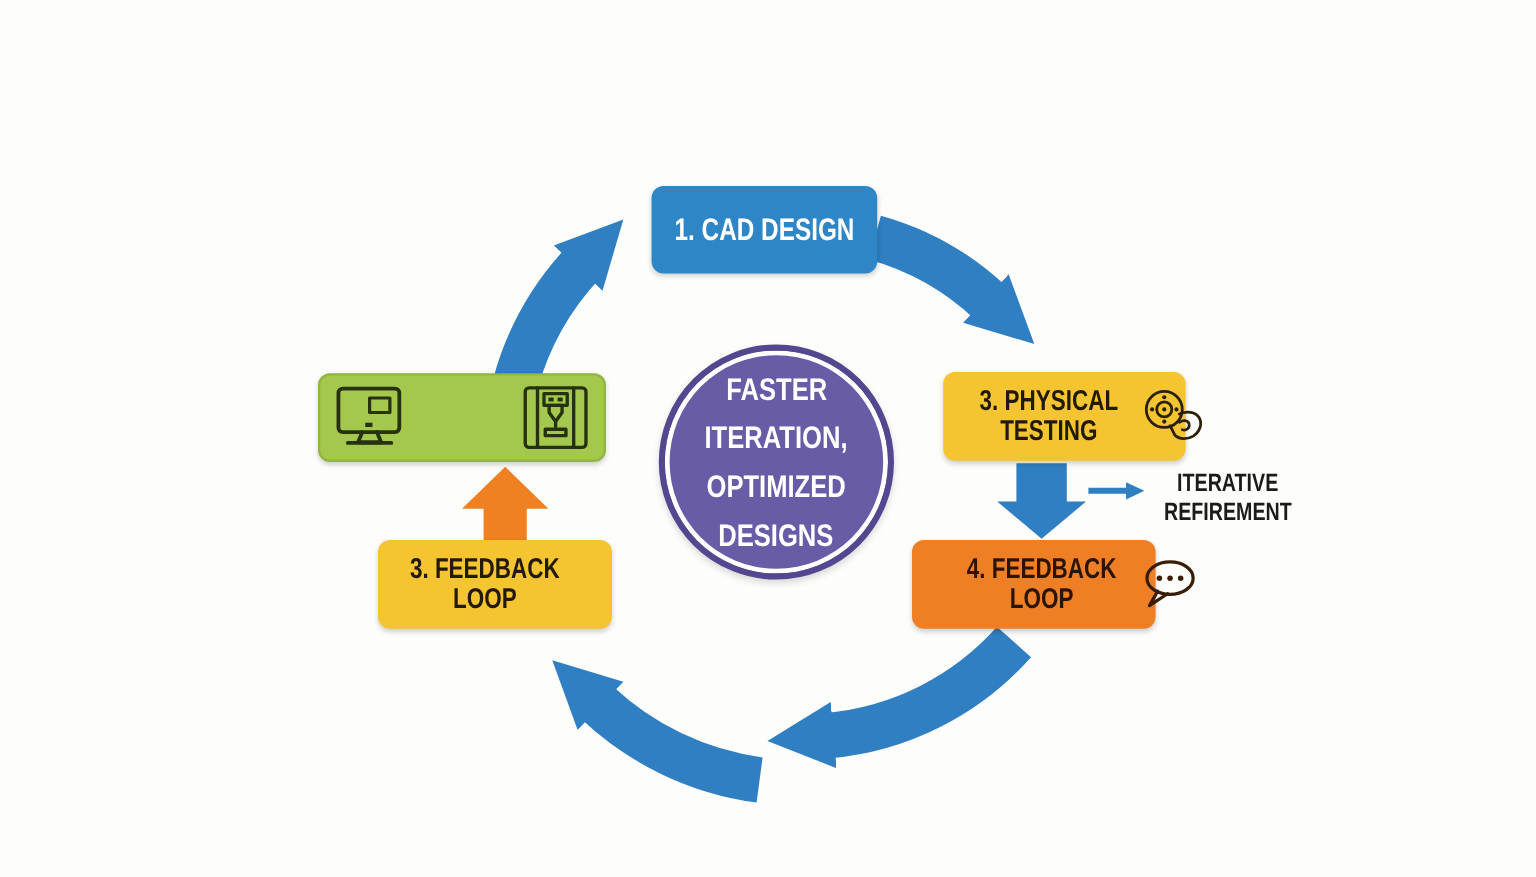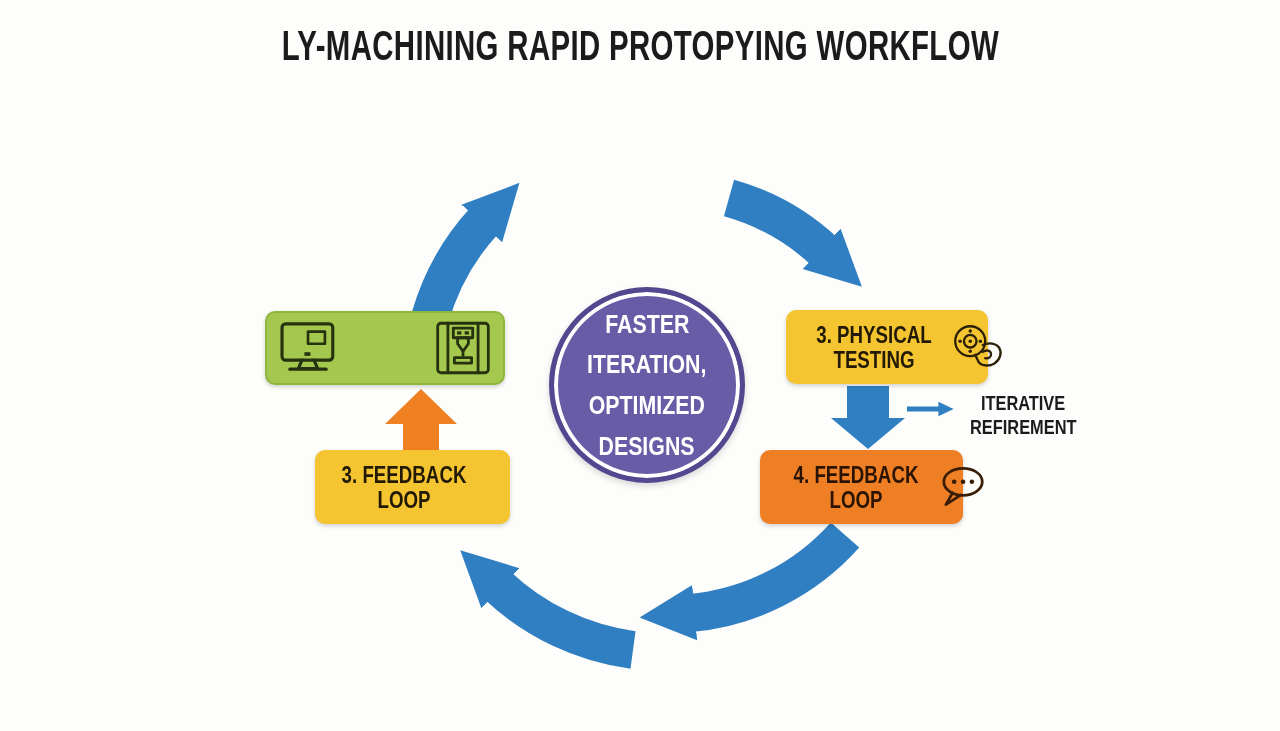--- a/index.html
+++ b/index.html
@@ -38,21 +38,21 @@
               border:2px solid #8FB73F; justify-content:space-between; padding:0 12px; }
   #node-cnc .nlabel { font-size:25px; }
   #node-cnc .line-top { color:#ffffff; }
   #node-cnc .line-bot { color:#1e2a0e; }
 
   #node-physical { left:786px; top:310px; width:202px; height:74px; background:#F5C431;
                    justify-content:space-between; padding:0 10px 0 14px; }
   #node-physical .nlabel { color:#221a06; font-size:24px; }
 
   #node-feedback4 { left:760px; top:450px; width:203px; height:74px; background:#EE7F25;
-                    justify-content:space-between; padding:0 12px 0 16px; }
+                    justify-content:space-between; padding:0 12px 0 28px; }
   #node-feedback4 .nlabel { color:#2b1403; font-size:24px; }
 
   #node-feedback3 { left:315px; top:450px; width:195px; height:74px; background:#F5C431;
                     justify-content:flex-end; padding-right:26px; }
   #node-feedback3 .nlabel { color:#221a06; font-size:24px; }
 
   #center-circle {
     position:absolute; left:549px; top:287px; width:196px; height:196px; z-index:2;
     border-radius:50%;
     background:#695CA7;
@@ -96,24 +96,24 @@
 
     <path d="M 729,198 A 230,230 0 0 1 825,252" stroke="#2F7FC2" stroke-width="38" fill="none" marker-end="url(#head-blue)"></path>
 
     <polygon points="847,386 889,386 889,418 905,418 868,449 831,418 847,418" fill="#2F7FC2"></polygon>
 
     <polygon points="421,389 457,424 439,424 439,452 403,452 403,424 385,424" fill="#F08122"></polygon>
 
     <path d="M 907,409 L 940,409" stroke="#2F7FC2" stroke-width="5" fill="none" marker-end="url(#head-blue-sm)"></path>
   </svg>
 
-  <div class="title-wrap">
-    <span class="cond title-text">LY-MACHINING RAPID PROTOPYING WORKFLOW</span>
+
+  <div class="node" id="node-cad">
+    <span class="nlabel cond">1. CAD DESIGN</span>
   </div>
-
 
   <div class="node" id="node-cnc">
     <span class="icon">
       <svg width="58" height="56" viewBox="0 0 48 46" fill="none" stroke="#26320F" stroke-width="2.6" stroke-linejoin="round" stroke-linecap="round">
         <rect x="2.5" y="3" width="42" height="30" rx="3"></rect>
         <rect x="24" y="9.5" width="14" height="10" stroke-width="2.2"></rect>
         <rect x="21" y="26.5" width="5" height="3" fill="#26320F" stroke="none"></rect>
         <path d="M19,33 L16,40 L32,40 L29,33"></path>
         <path d="M9,40.5 L39,40.5"></path>
       </svg>

